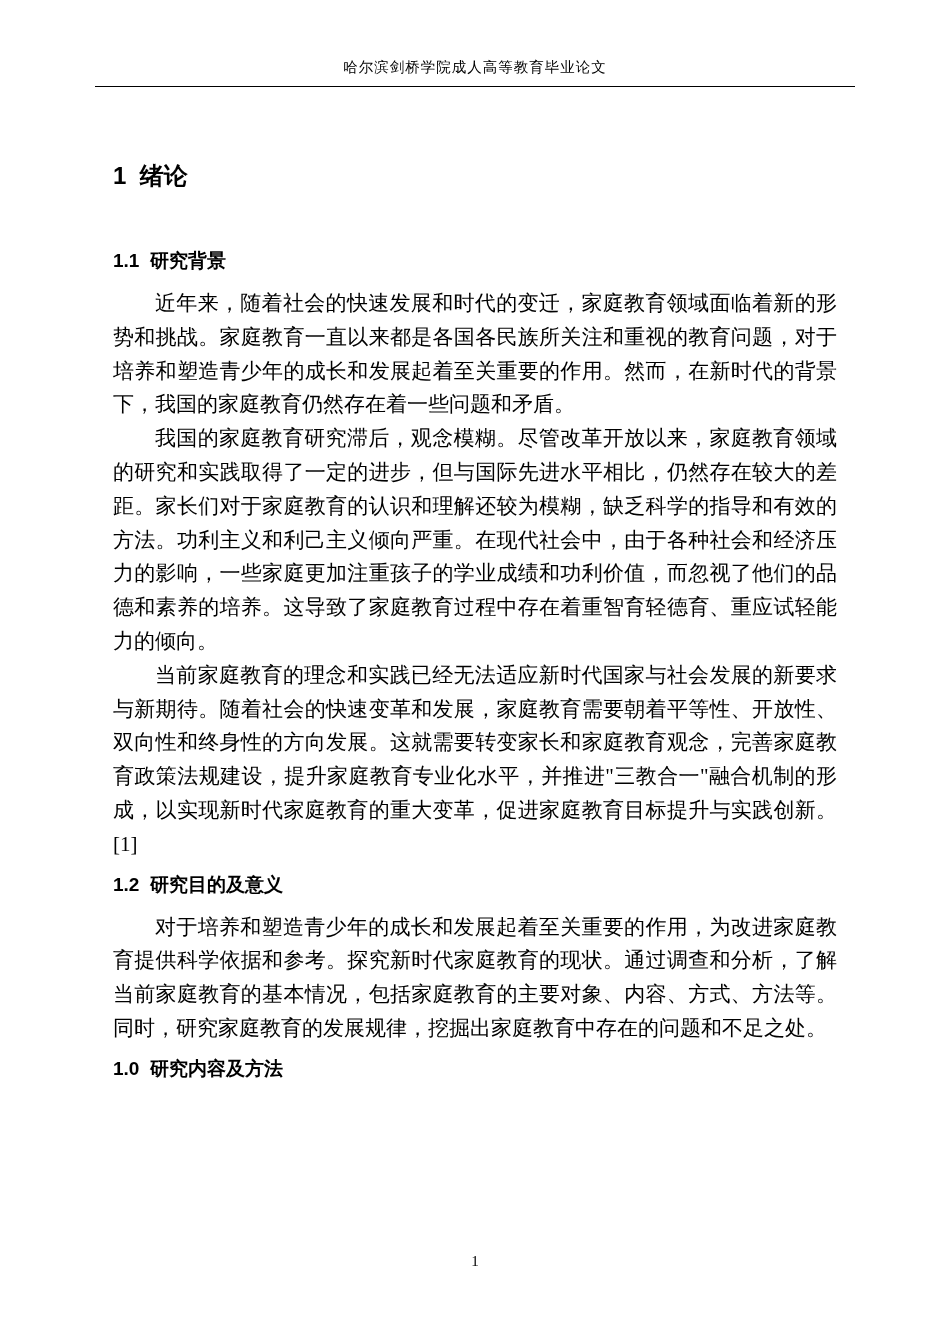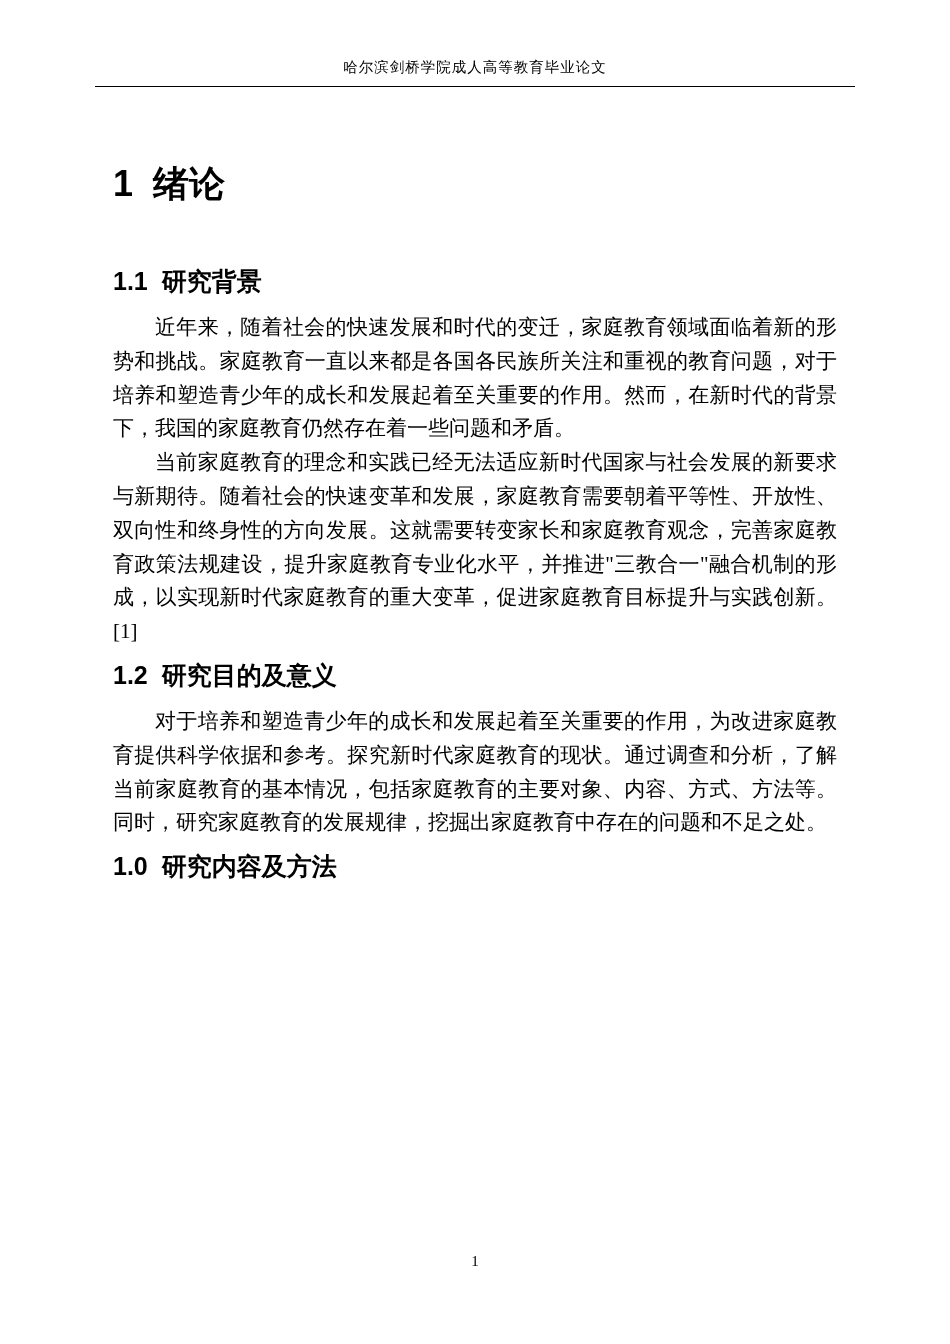--- a/index.html
+++ b/index.html
@@ -30,28 +30,28 @@
     border-bottom: 1px solid #000;
   }
   .content {
     position: absolute;
     top: 148px;
     left: 113px;
     right: 113px;
   }
   .chapter-title {
     font-family: "Liberation Sans", "DejaVu Sans", sans-serif;
-    font-size: 36px;
+    font-size: 24px;
     font-weight: bold;
     white-space: pre-wrap;
     margin: 12px 0 56px 0;
   }
   .section-heading {
     font-family: "Liberation Sans", "DejaVu Sans", sans-serif;
-    font-size: 25px;
+    font-size: 19px;
     font-weight: bold;
     white-space: pre-wrap;
     margin: 10px 0 13px 0;
   }
   .para {
     font-size: 21px;
     line-height: 33.8px;
     text-align: justify;
     text-indent: 2em;
   }
@@ -74,20 +74,21 @@
   </div>
 
   <div class="content">
 
     <h1 class="chapter-title">1  绪论</h1>
 
     <h2 class="section-heading">1.1  研究背景</h2>
 
     <p class="para">近年来，随着社会的快速发展和时代的变迁，家庭教育领域面临着新的形势和挑战。家庭教育一直以来都是各国各民族所关注和重视的教育问题，对于培养和塑造青少年的成长和发展起着至关重要的作用。然而，在新时代的背景下，我国的家庭教育仍然存在着一些问题和矛盾。</p>
 
+    <p class="para">我国的家庭教育研究滞后，观念模糊。尽管改革开放以来，家庭教育领域的研究和实践取得了一定的进步，但与国际先进水平相比，仍然存在较大的差距。家长们对于家庭教育的认识和理解还较为模糊，缺乏科学的指导和有效的方法。功利主义和利己主义倾向严重。在现代社会中，由于各种社会和经济压力的影响，一些家庭更加注重孩子的学业成绩和功利价值，而忽视了他们的品德和素养的培养。这导致了家庭教育过程中存在着重智育轻德育、重应试轻能力的倾向。</p>
 
     <p class="para">当前家庭教育的理念和实践已经无法适应新时代国家与社会发展的新要求与新期待。随着社会的快速变革和发展，家庭教育需要朝着平等性、开放性、双向性和终身性的方向发展。这就需要转变家长和家庭教育观念，完善家庭教育政策法规建设，提升家庭教育专业化水平，并推进"三教合一"融合机制的形成，以实现新时代家庭教育的重大变革，促进家庭教育目标提升与实践创新。[1]</p>
 
 
     <h2 class="section-heading">1.2  研究目的及意义</h2>
 
     <p class="para">对于培养和塑造青少年的成长和发展起着至关重要的作用，为改进家庭教育提供科学依据和参考。探究新时代家庭教育的现状。通过调查和分析，了解当前家庭教育的基本情况，包括家庭教育的主要对象、内容、方式、方法等。同时，研究家庭教育的发展规律，挖掘出家庭教育中存在的问题和不足之处。</p>
 
     <h2 class="section-heading">1.0  研究内容及方法</h2>
 

